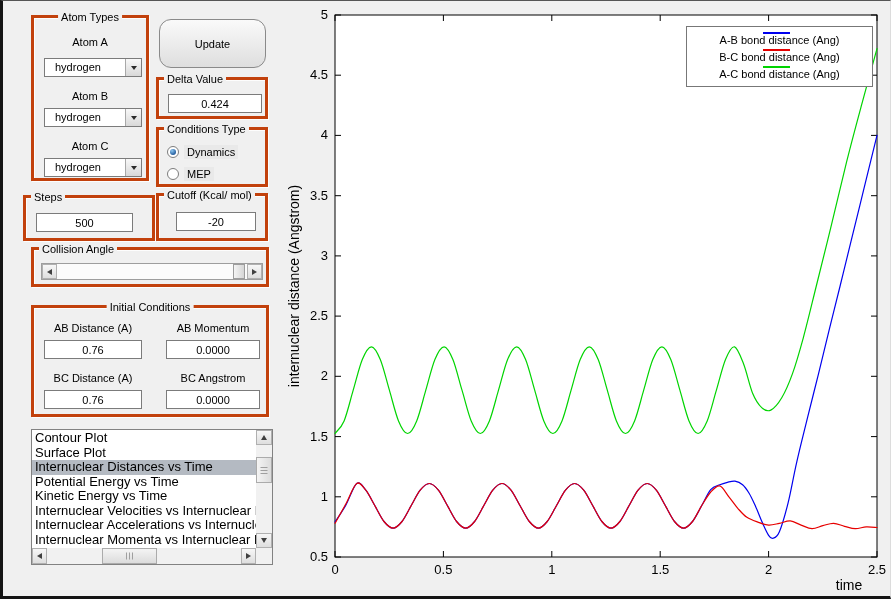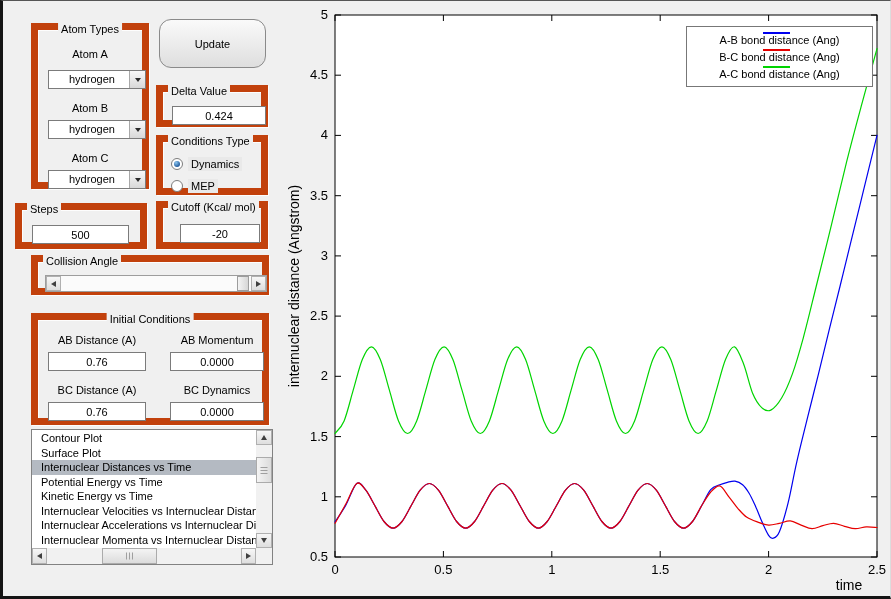--- a/index.html
+++ b/index.html
@@ -1,45 +1,45 @@
 <!DOCTYPE html>
 <html><head>
 <meta charset="utf-8">
 <style>
   *{margin:0;padding:0;box-sizing:border-box;}
   html,body{font-family:"Liberation Sans",sans-serif;background:#ffffff;}
   .window{position:relative;width:891px;height:599px;background:#f0f0f0;
     border-top:1px solid #555;border-left:3px solid #141414;border-bottom:3px solid #141414;border-right:1px solid #dcdcdc;overflow:hidden;}
-  .group{position:absolute;border:7px solid #c2410c;box-shadow:1px 1px 0 #fdfdfd, inset 1px 1px 0 #fdfdfd;margin-top:8px;}
+  .group{position:absolute;border:3px solid #c2410c;box-shadow:1px 1px 0 #fdfdfd, inset 1px 1px 0 #fdfdfd;}
   .gtitle{position:absolute;top:-8px;font-size:11px;line-height:14px;background:#f0f0f0;padding:0 3px;white-space:nowrap;color:#000;}
   .gtitle.center{left:50%;transform:translateX(-50%);}
   .gtitle.left{left:5px;}
   .lbl{position:absolute;font-size:11px;color:#000;white-space:nowrap;}
   .dropdown{position:absolute;height:19px;background:#fff;border:1px solid #7b7b7b;display:flex;align-items:stretch;cursor:default;}
-  .dval{flex:1;font-size:11px;line-height:17px;padding-left:20px;overflow:hidden;}
+  .dval{flex:1;font-size:11px;line-height:17px;padding-left:10px;overflow:hidden;}
   .dbtn{width:16px;flex:none;background:linear-gradient(#f8f8f8,#d8d8d8);border-left:1px solid #a8a8a8;display:flex;align-items:center;justify-content:center;}
   .edit{position:absolute;height:19px;background:#fff;border:1px solid #7b7b7b;font:11px "Liberation Sans",sans-serif;text-align:center;color:#000;}
   .btn{position:absolute;background:linear-gradient(#fafafa,#dedede);border:1px solid #8a8a8a;border-radius:12px;font:11px "Liberation Sans",sans-serif;color:#000;cursor:default;}
   .radio-row{position:absolute;display:flex;align-items:center;height:16px;}
   .radio-circle{width:12px;height:12px;border-radius:50%;border:1px solid #7d7d7d;background:#fff;margin-right:5px;position:relative;flex:none;}
   .radio-circle.checked::after{content:"";position:absolute;left:2px;top:2px;width:6px;height:6px;border-radius:50%;
     background:radial-gradient(circle at 35% 30%,#8cc6f0,#1e5799 75%);}
   .radio-label{font-size:11px;background:#e9e9e9;padding:1px 3px;}
   .slider{position:absolute;height:17px;border:1px solid #9d9d9d;background:#f8f8f8;display:flex;}
   .sl-track{flex:1;position:relative;background:#fbfbfb;}
   .sl-thumb{position:absolute;right:2px;top:0;bottom:0;width:12px;background:linear-gradient(90deg,#f4f4f4,#d6d6d6);border:1px solid #9d9d9d;}
   .sc-btn{width:15px;flex:none;background:linear-gradient(#f7f7f7,#dedede);border:1px solid #b0b0b0;display:flex;align-items:center;justify-content:center;}
   .t-up{width:0;height:0;border-left:3.5px solid transparent;border-right:3.5px solid transparent;border-bottom:5px solid #404040;}
   .t-down{width:0;height:0;border-left:3.5px solid transparent;border-right:3.5px solid transparent;border-top:5px solid #404040;}
   .t-left{width:0;height:0;border-top:3.5px solid transparent;border-bottom:3.5px solid transparent;border-right:5px solid #404040;}
   .t-right{width:0;height:0;border-top:3.5px solid transparent;border-bottom:3.5px solid transparent;border-left:5px solid #404040;}
   .t-dd{width:0;height:0;border-left:3px solid transparent;border-right:3px solid transparent;border-top:4px solid #2a2a2a;}
   .listbox{position:absolute;left:28px;top:428px;width:242px;height:136px;background:#fff;border:1px solid #828282;}
   .lb-items{position:absolute;left:0;top:1px;right:16px;bottom:16px;overflow:hidden;}
-  .lb-item{height:14.5px;line-height:14.5px;font-size:11px;padding-left:9px;white-space:nowrap;overflow:hidden;color:#000;}
+  .lb-item{height:14.5px;line-height:14.5px;font-size:13px;padding-left:3px;white-space:nowrap;overflow:hidden;color:#000;}
   .lb-item.selected{background:#b4bac2;}
   .lb-vscroll{position:absolute;top:0;right:0;width:16px;bottom:16px;background:#f1f1f1;display:flex;flex-direction:column;}
   .lb-vscroll .sc-btn{width:100%;height:15px;}
   .vtrack{flex:1;position:relative;}
   .vthumb{position:absolute;left:0;right:0;top:12px;height:26px;background:linear-gradient(90deg,#f4f4f4,#dcdcdc);border:1px solid #ababab;}
   .vthumb::after{content:"";position:absolute;left:50%;top:50%;width:7px;height:9px;transform:translate(-50%,-50%);
     background:repeating-linear-gradient(0deg,#9f9f9f 0 1px,transparent 1px 3px);}
   .lb-hscroll{position:absolute;left:0;bottom:0;right:16px;height:16px;background:#f1f1f1;display:flex;}
   .lb-hscroll .sc-btn{height:100%;width:15px;}
   .htrack{flex:1;position:relative;}
@@ -96,21 +96,21 @@
     <div class="radio-row" style="left:8px;top:14px">
       <span class="radio-circle checked"></span>
       <span class="radio-label">Dynamics</span>
     </div>
     <div class="radio-row" style="left:8px;top:36px">
       <span class="radio-circle"></span>
       <span class="radio-label">MEP</span>
     </div>
   </div>
 
-  <div class="group" style="left:12px;top:194px;width:132px;height:46px">
+  <div class="group" style="left:20px;top:194px;width:132px;height:46px">
     <span class="gtitle left">Steps</span>
     <input class="edit" style="left: 10px; top: 15px; width: 97px;" value="500">
   </div>
 
   <div class="group" style="left:153px;top:192px;width:112px;height:48px">
     <span class="gtitle left">Cutoff (Kcal/ mol)</span>
     <input class="edit" style="left: 17px; top: 16px; width: 80px;" value="-20">
   </div>
 
   <div class="group" style="left:28px;top:246px;width:238px;height:40px">
@@ -128,21 +128,21 @@
     </div>
   </div>
 
   <div class="group" style="left:28px;top:304px;width:238px;height:112px">
     <span class="gtitle center">Initial Conditions</span>
     <span class="lbl" style="left:10px;width:98px;top:14px;text-align:center">AB Distance (A)</span>
     <span class="lbl" style="left:132px;width:94px;top:14px;text-align:center">AB Momentum</span>
     <input class="edit" style="left: 10px; top: 32px; width: 98px;" value="0.76">
     <input class="edit" style="left: 132px; top: 32px; width: 94px;" value="0.0000">
     <span class="lbl" style="left:10px;width:98px;top:64px;text-align:center">BC Distance (A)</span>
-    <span class="lbl" style="left:132px;width:94px;top:64px;text-align:center">BC Dynamics</span>
+    <span class="lbl" style="left:132px;width:94px;top:64px;text-align:center">BC Angstrom</span>
     <input class="edit" style="left: 10px; top: 82px; width: 98px;" value="0.76">
     <input class="edit" style="left: 132px; top: 82px; width: 94px;" value="0.0000">
   </div>
 
   <div class="listbox">
     <div class="lb-items">
       <div class="lb-item">Contour Plot</div>
       <div class="lb-item">Surface Plot</div>
       <div class="lb-item selected">Internuclear Distances vs Time</div>
       <div class="lb-item">Potential Energy vs Time</div>

